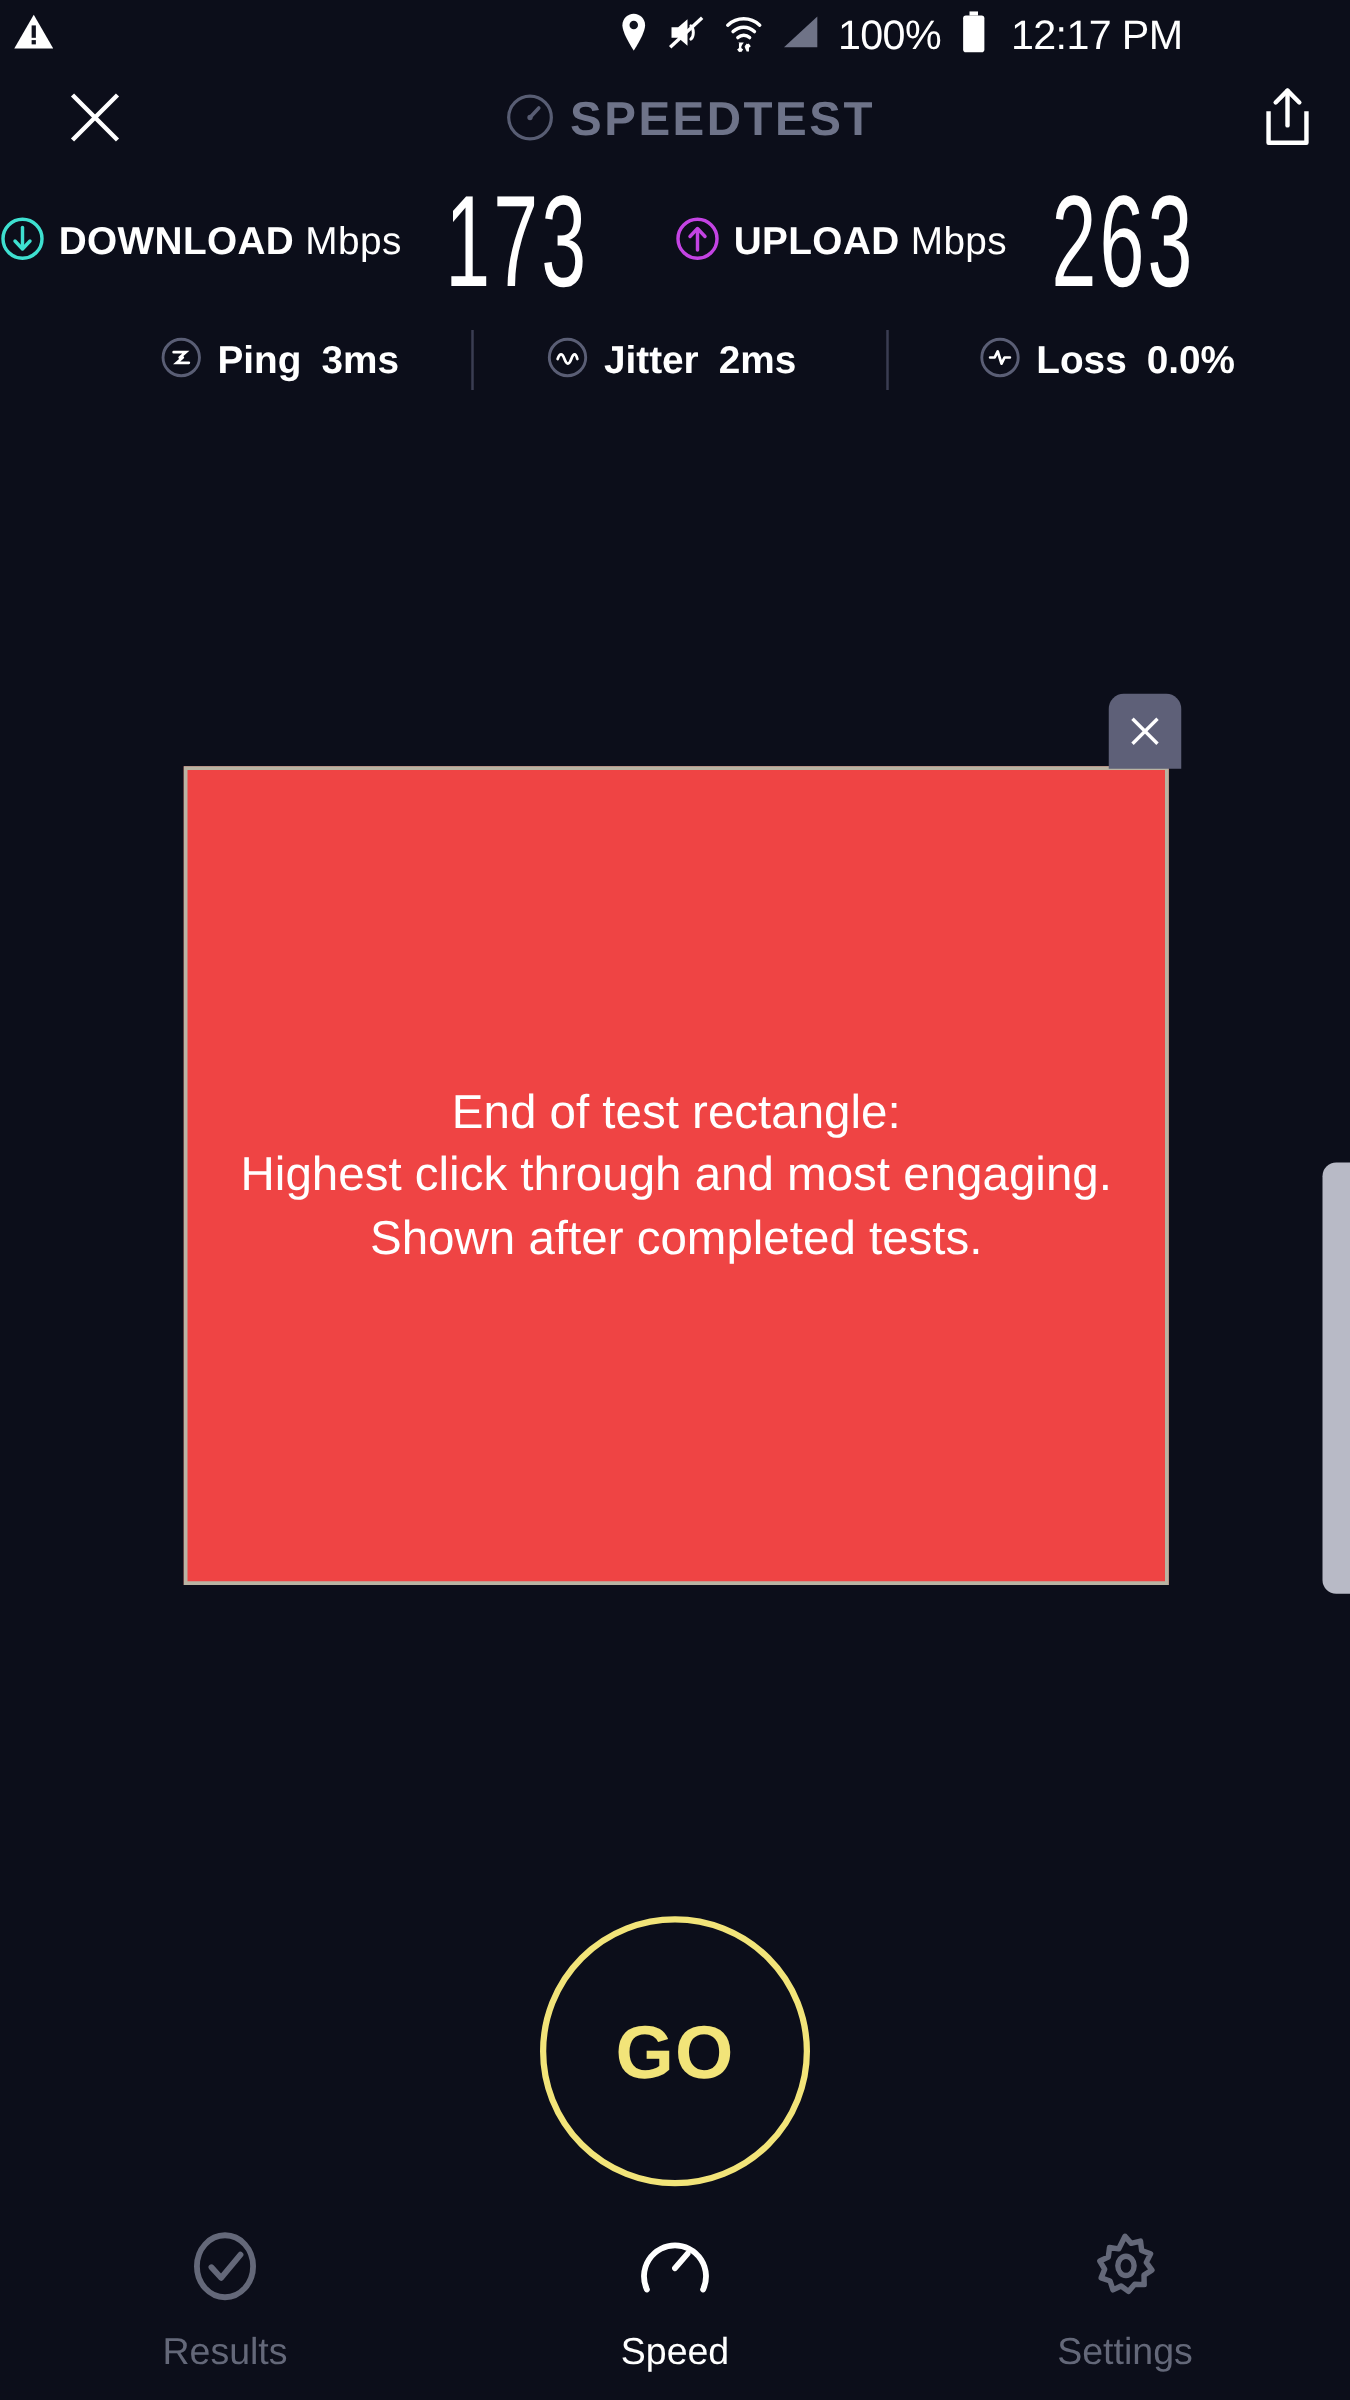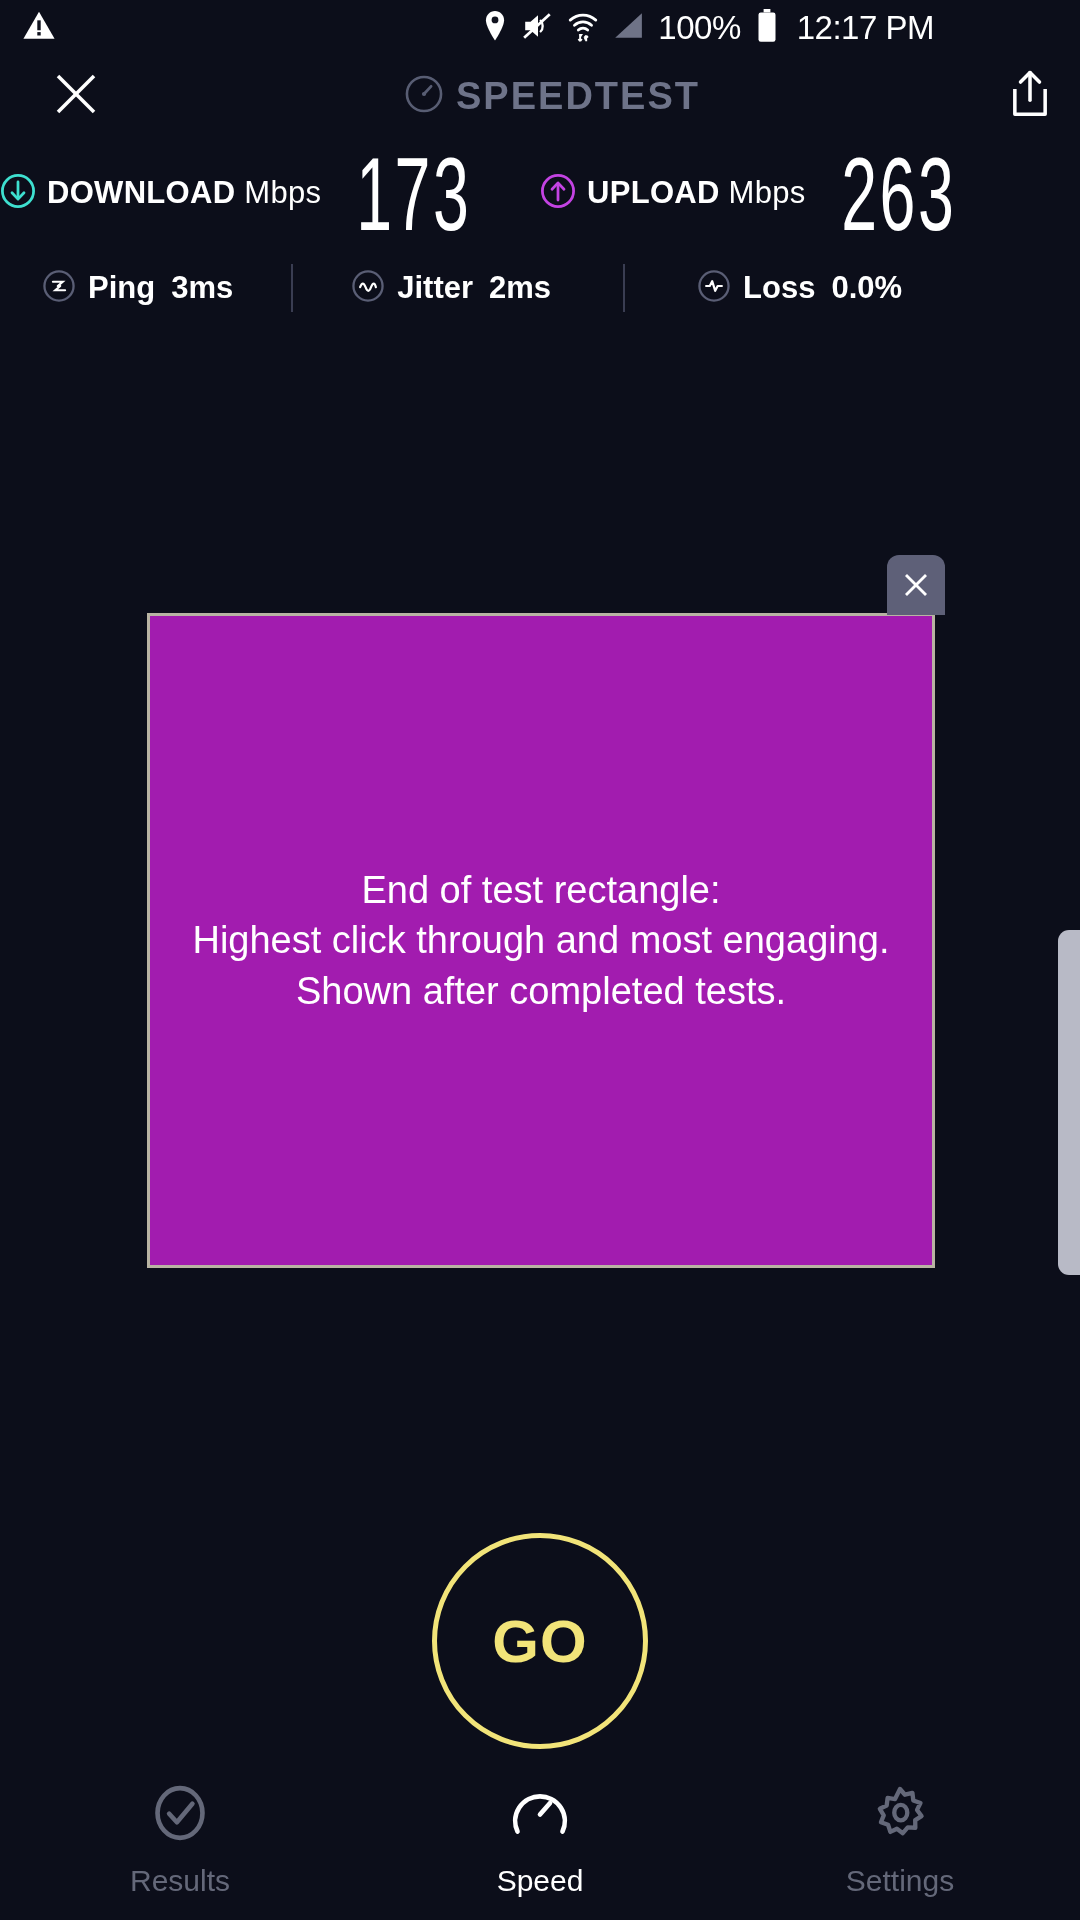--- a/index.html
+++ b/index.html
@@ -7,21 +7,21 @@
     width:1080px; height:1920px;
     background:#0c0e1a;
     font-family:"Liberation Sans", sans-serif;
     overflow:hidden;
   }
   body { position:relative; }
 
   
   .statusbar{
     position:absolute; top:0; left:0; width:956px; height:56px;
-    display:flex; align-items:center; padding:0 22px;
+    display:flex; align-items:center; padding:0 10px;
   }
   .sb-left{ display:flex; align-items:center; gap:14px; }
   .sb-right{ margin-left:auto; display:flex; align-items:center; gap:14px; }
   .sb-battery-text{
     color:#ffffff; font-size:33px; letter-spacing:-.5px;
     font-family:"Liberation Sans", sans-serif;
   }
   .sb-clock{
     color:#ffffff; font-size:33px; letter-spacing:-.5px; margin-left:4px;
   }
@@ -54,21 +54,21 @@
   }
   .speed-label .unit{ font-weight:normal; }
   .speed-value{
     color:#ffffff; font-size:104px; font-weight:300;
     font-family:"Liberation Sans Narrow","Liberation Sans", sans-serif;
     transform:scaleX(.62); transform-origin:center top;
     line-height:1.0; margin-top:2px; letter-spacing:4px;
   }
 
   .metrics{
-    display:flex; align-items:center; justify-content:flex-start;
+    display:flex; align-items:center; justify-content:center;
     margin-top:18px; width:1080px;padding-left:36px;
   }
   .metric{
     display:flex; align-items:center; gap:12px;
     padding:0 6px;
   }
   .metric-name{ color:#ffffff; font-size:31px; font-weight:bold; }
   .metric-val{ color:#ffffff; font-size:31px; font-weight:bold; margin-left:4px; }
   .metric-sep{
     width:2px; height:48px; background:#3a3d52;
@@ -81,21 +81,21 @@
   .ad-close{
     position:absolute; top:-58px; left:740px;
     width:58px; height:60px;
     background:#5e6078;
     border-radius:12px 12px 0 0;
     display:flex; align-items:center; justify-content:center;
     cursor:pointer;
   }
   .ad-box{
     width:788px; height:655px;
-    background:#a21caf;
+    background:#ef4444;
     border:3px solid #b9b4a3;
     display:flex; align-items:center; justify-content:center;
   }
   .ad-text{
     color:#ffffff; font-size:38px; line-height:1.32; text-align:center;
     font-family:"Liberation Sans", sans-serif;
   }
 
   
   .scrollbar{

